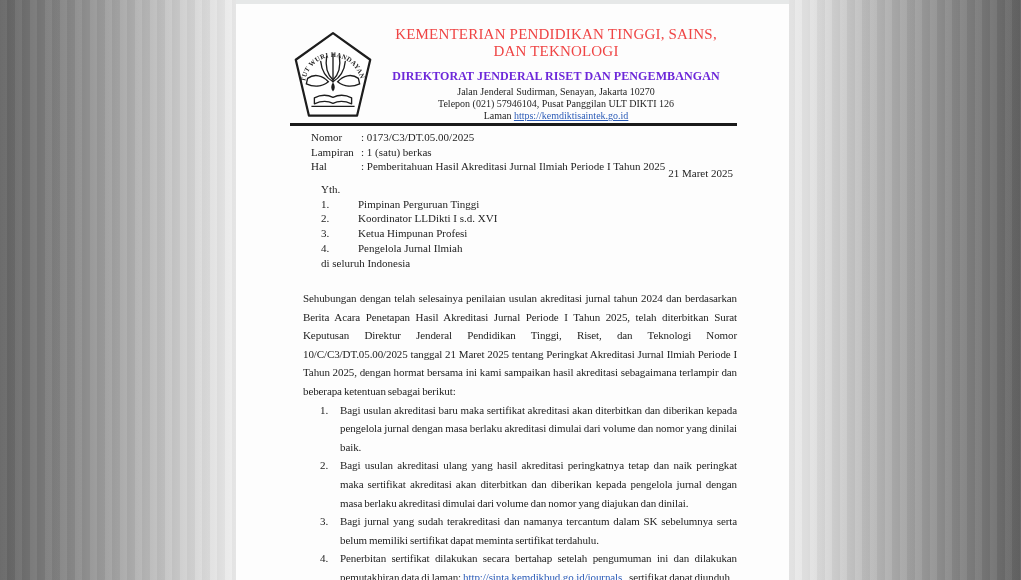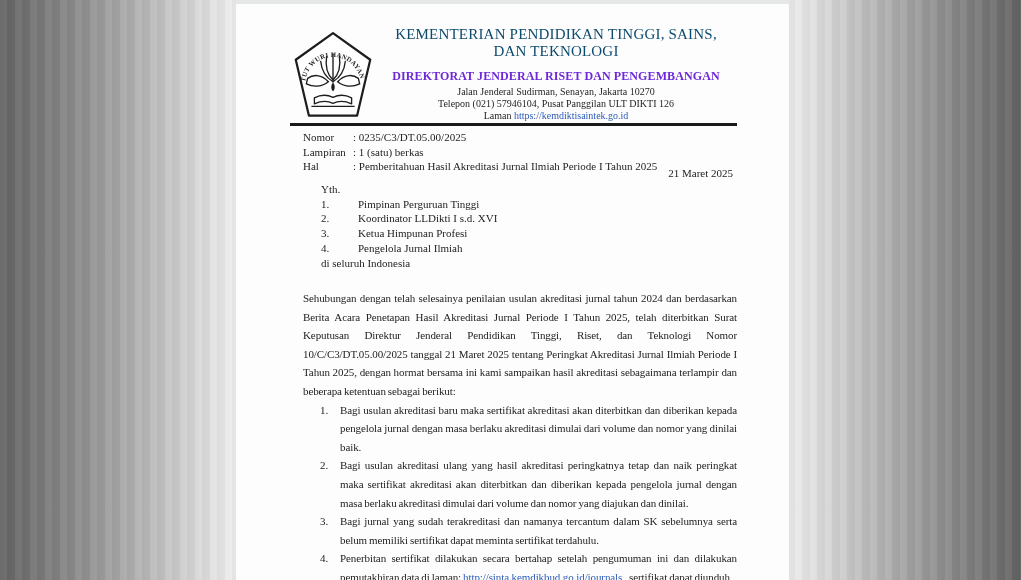--- a/index.html
+++ b/index.html
@@ -21,29 +21,29 @@
     position: absolute; left: 236px; top: 0; width: 553px; height: 580px;
     background: #fdfdfd; overflow: hidden;
   }
   .page-top-edge {
     position: absolute; left: 0; top: 0; width: 553px; height: 4px;
     background: #e6e8e8;
   }
   .logo { position: absolute; left: 54px; top: 31px; width: 86px; height: 88px; }
   .logo svg { width: 100%; height: 100%; }
   .lh-text { position: absolute; left: 132px; top: 26px; width: 376px; text-align: center; }
-  .lh-ministry { font-size: 15px; line-height: 16.5px; letter-spacing: 0.2px; color: #0c4a6e; }
+  .lh-ministry { font-size: 15px; line-height: 16.5px; letter-spacing: 0.2px; color: #ef4444; }
   .lh-directorate { font-size: 12px; font-weight: bold; line-height: 15px; margin-top: 10px; color: #6d28d9; letter-spacing: 0.1px; }
   .lh-small { font-size: 10px; line-height: 12px; color: #1e1e1e; }
   .lh-small:nth-of-type(4) { margin-top: 2px; }
-  .doc-link { color: #2b5bb7; cursor: pointer; margin-top: 32px; }
+  .doc-link { color: #2b5bb7; text-decoration: underline; cursor: pointer; margin-top: 32px; }
   .divider { position: absolute; left: 54px; top: 123px; width: 447px; height: 3px; background: #1a1a1a; }
   .meta { position: absolute; left: 67px; top: 130px; width: 434px; font-size: 11px; line-height: 14.5px; }
   .meta-row { position: relative; white-space: nowrap; }
-  .meta-label { display: inline-block; width: 50px; }
+  .meta-label { display: inline-block; width: 50px; margin-left: 8px; }
   .meta-date { position: absolute; right: 4px; top: 0; margin-top: 36px; }
   .recipients { position: absolute; left: 85px; top: 182px; width: 434px; font-size: 11px; line-height: 14.7px; }
   .rec-num { display: inline-block; width: 37px; }
   .flowtext {
     position: absolute; left: 67px; top: 289px; width: 434px;
     font-size: 11px; line-height: 18.6px; text-align: justify;
     letter-spacing: -0.1px; word-spacing: -0.6px;
   }
   .point { position: relative; padding-left: 37px; }
   .point-num { position: absolute; left: 17px; top: 0; }
@@ -88,21 +88,21 @@
       <div class="lh-small">
         <span>Laman</span>
         <a class="doc-link">https://kemdiktisaintek.go.id</a>
       </div>
     </div>
 
     <div class="divider"></div>
 
     <div class="meta">
       <div class="meta-row">
-        <span class="meta-label">Nomor</span><span>: 0235/C3/DT.05.00/2025</span>
+        <span class="meta-label">Nomor</span><span>: 0173/C3/DT.05.00/2025</span>
         <span class="meta-date">21 Maret 2025</span>
       </div>
       <div class="meta-row">
         <span class="meta-label">Lampiran</span><span>: 1 (satu) berkas</span>
       </div>
       <div class="meta-row">
         <span class="meta-label">Hal</span><span>: Pemberitahuan Hasil Akreditasi Jurnal Ilmiah Periode I Tahun 2025</span>
       </div>
     </div>
 

